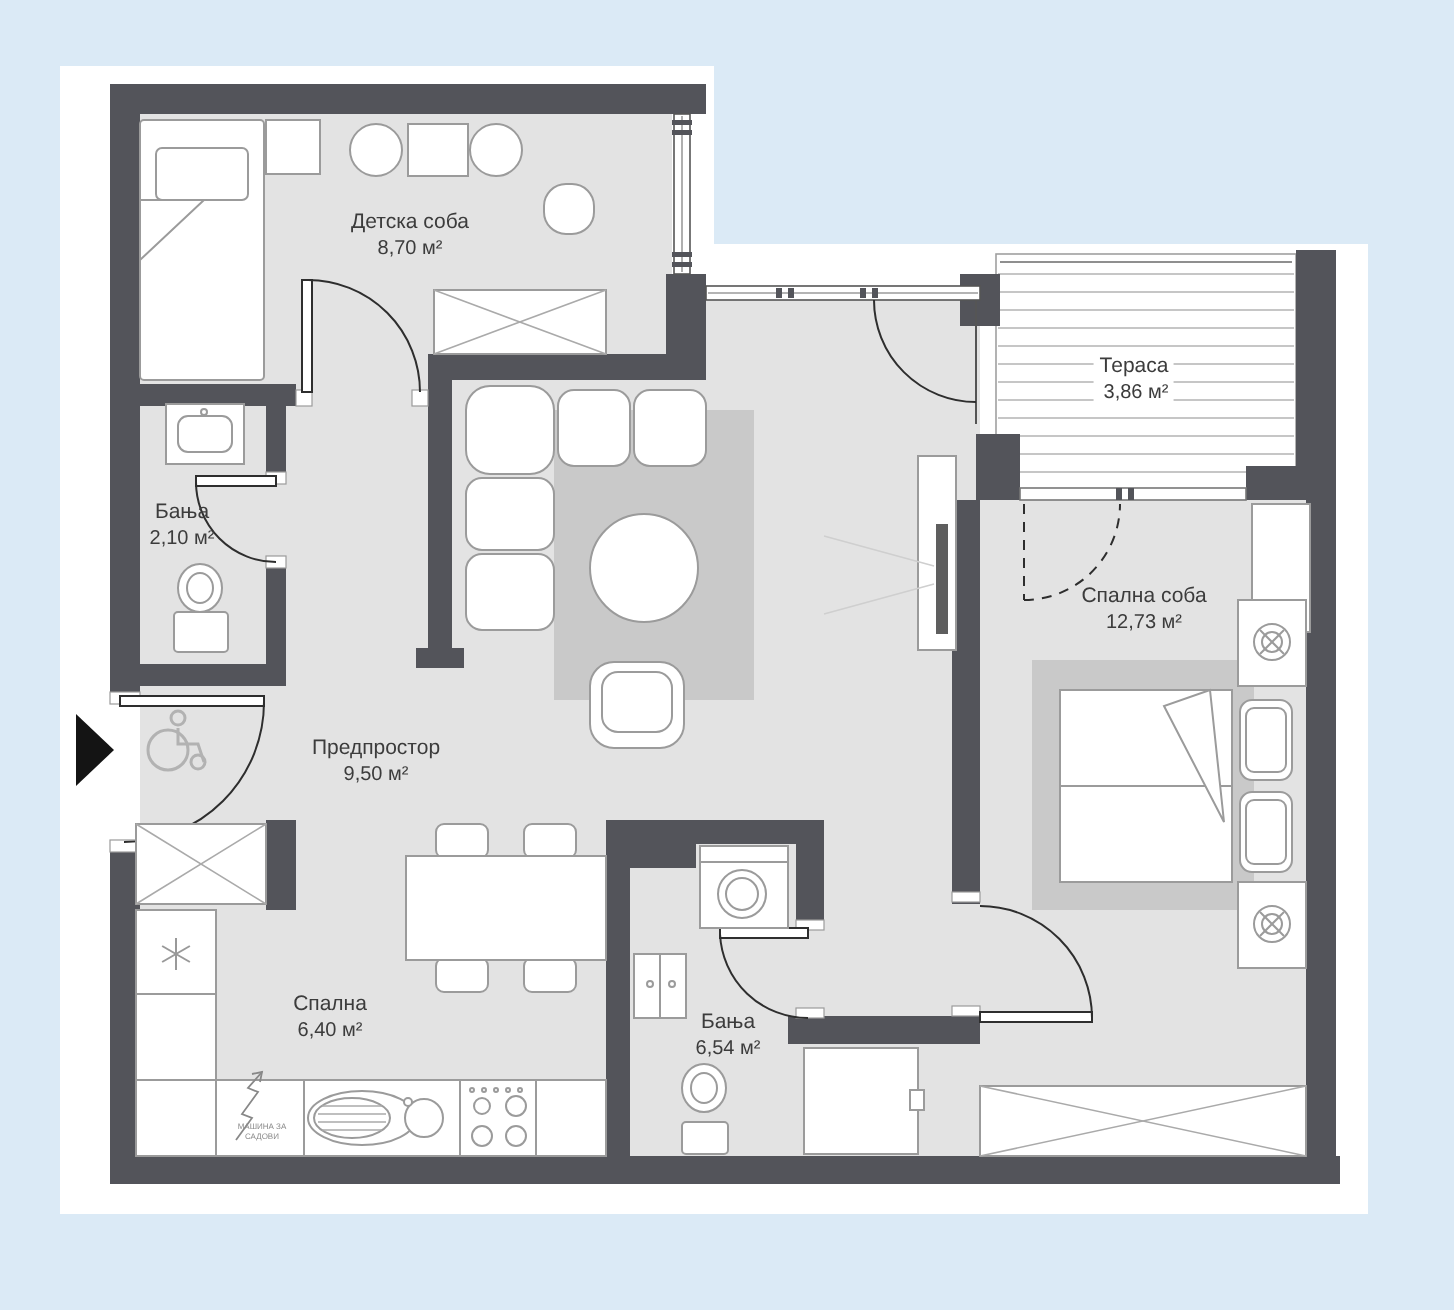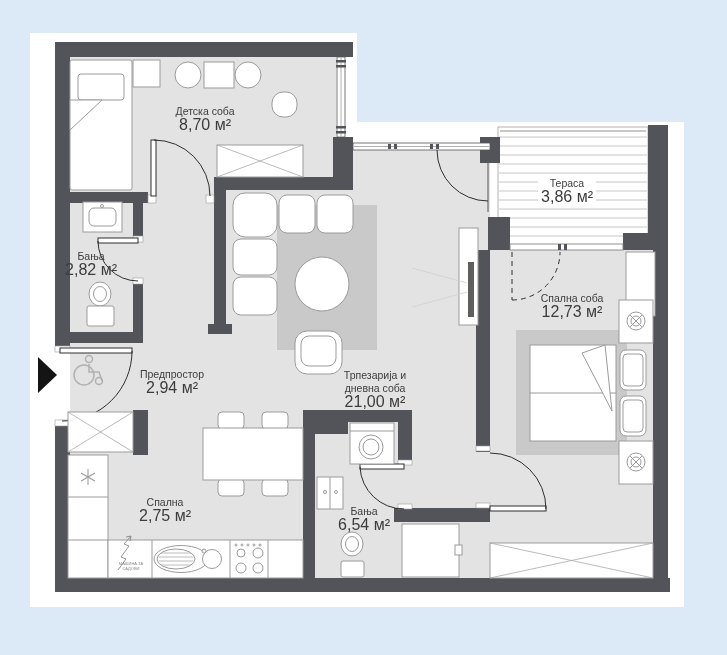--- a/index.html
+++ b/index.html
@@ -2,24 +2,24 @@
 <html><head>
 <meta charset="utf-8">
 <style>
   html,body{margin:0;padding:0;background:#dbeaf6;}
   #canvas{position:relative;width:727px;height:655px;background:#dbeaf6;overflow:hidden;
           font-family:"Liberation Sans", sans-serif;}
   #plan-svg{position:absolute;left:0;top:0;}
   .labels{position:absolute;left:0;top:0;width:727px;height:655px;pointer-events:none;}
   .lbl{position:absolute;transform:translate(-50%,-50%);text-align:center;
        color:#3c3c3c;font-size:10.5px;line-height:13px;white-space:nowrap;}
-  .lbl .area{font-size:16px;}
+  .lbl .area{font-size:10px;}
   .tinylbl{position:absolute;transform:translate(-50%,-50%);text-align:center;
        color:#8a8a8a;font-size:4px;line-height:4.5px;text-transform:uppercase;}
-  .terr-bg{background:#ffffff;padding:0 3px;}
+  .terr-bg{background:#ffffff;padding:0 3px;text-align:right;}
 </style>
 </head>
 <body>
 
 <div id="canvas">
 
 <svg id="plan-svg" width="727" height="655" viewBox="0 0 727 655">
 
   <g>
     <rect x="30" y="33" width="327" height="574" fill="#ffffff"></rect>
@@ -333,34 +333,29 @@
   <path d="M38,357 L57,375 L38,393 Z" fill="#141414"></path>
 </svg>
 
 <div class="labels">
   <div class="lbl" style="left:205px;top:118px">
     <div>Детска соба</div>
     <div class="area">8,70 м²</div>
   </div>
   <div class="lbl" style="left:91px;top:263px">
     <div>Бања</div>
-    <div class="area">2,82 м²</div>
-  </div>
-  <div class="lbl" style="left:172px;top:381px">
+    <div class="area">2,10 м²</div>
+  </div>
+  <div class="lbl" style="left:188px;top:381px">
     <div>Предпростор</div>
-    <div class="area">2,94 м²</div>
+    <div class="area">9,50 м²</div>
   </div>
   <div class="lbl" style="left:165px;top:509px">
     <div>Спална</div>
-    <div class="area">2,75 м²</div>
-  </div>
-  <div class="lbl" style="left:375px;top:388px">
-    <div>Трпезарија и</div>
-    <div>дневна соба</div>
-    <div class="area">21,00 м²</div>
+    <div class="area">6,40 м²</div>
   </div>
   <div class="lbl" style="left:364px;top:518px">
     <div>Бања</div>
     <div class="area">6,54 м²</div>
   </div>
   <div class="lbl" style="left:572px;top:305px">
     <div>Спална соба</div>
     <div class="area">12,73 м²</div>
   </div>
   <div class="lbl" style="left:567px;top:190px">

